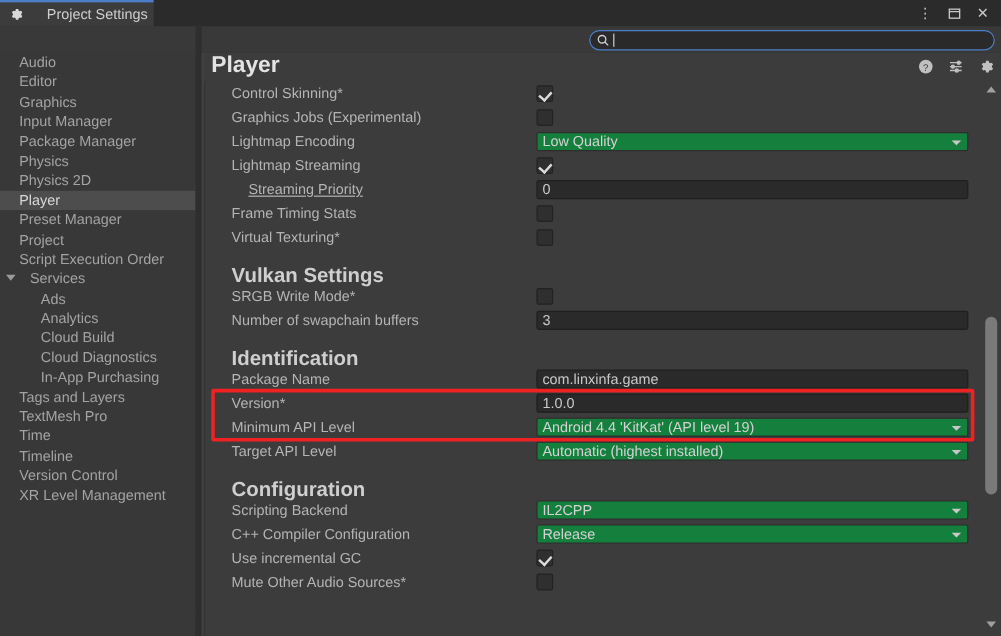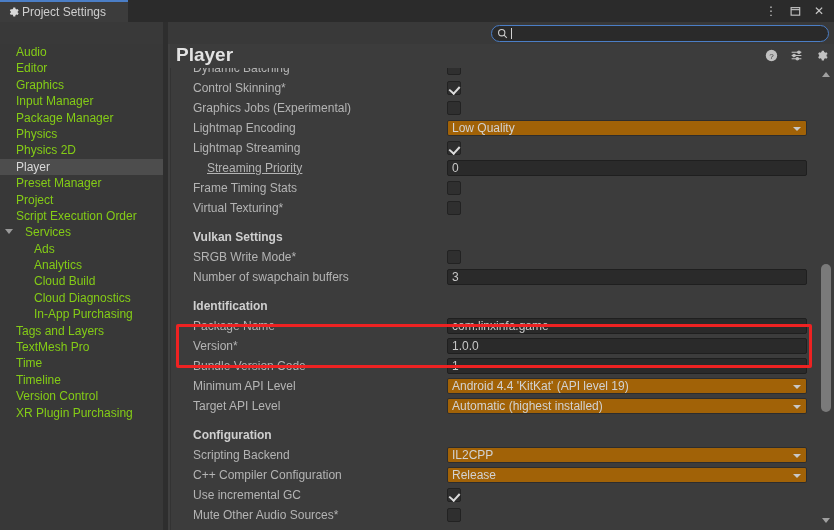--- a/index.html
+++ b/index.html
@@ -15,21 +15,21 @@
 
   
   .titlebar{
     position:absolute; left:0; top:0; width:834px; height:22px;
     background:#2b2b2b;
   }
   .tab{
     position:absolute; left:0; top:0; width:128px; height:22px;
     background:#3c3c3c;
     border-top:2px solid #4b7ec6;
-    display:flex; align-items:center; gap:3px; padding-left:7px;
+    display:flex; align-items:center; gap:20px; padding-left:7px;
     color:#cfcfcf; font-size:12px;
   }
   .tab .gear{ width:12px;height:12px; display:inline-block; position:relative; top:0; }
   .winbtns{
     position:absolute; right:4px; top:0; height:22px;
     display:flex; align-items:center; gap:10px; padding-right:4px;
   }
   .winbtns .wb{ width:14px; height:14px; display:flex; align-items:center; justify-content:center; color:#c8c8c8; }
 
   
@@ -54,21 +54,21 @@
   }
 
   
   .sidebar{
     position:absolute; left:0; top:44px; width:163px; height:465px;
     background:#383838;
     overflow:hidden;
   }
   .side-item{
     height:16.4px; line-height:16.4px;
-    padding-left:16px; color:#84cc16; font-size:12px;
+    padding-left:16px; color:#a3a3a3; font-size:12px;
     white-space:nowrap;
   }
   .side-item.child{ padding-left:34px; }
   .side-item.selected{ background:#4d4d4d; color:#d8d8d8; }
   .side-item .tri{
     position:absolute; left:5px; width:0;height:0;
     border-left:4.5px solid #9a9a9a; border-top:3.5px solid transparent; border-bottom:3.5px solid transparent;
   }
   .side-item .tri.open{
     border-left:4px solid transparent; border-right:4px solid transparent;
@@ -109,42 +109,42 @@
     border-left:1px solid #333;
   }
   .row{
     position:relative; height:20px; width:648px;
   }
   .row .lbl{
     position:absolute; left:22px; top:3px; font-size:12px; color:#b4b4b4; white-space:nowrap;
   }
   .row .lbl.indent{ left:36px;text-decoration:underline; }
   .row .hdr{
-    position:absolute; left:22px; top:3px; font-size:12px; font-weight:bold; color:#cfcfcf;
+    position:absolute; left:22px; top:3px; font-size:17px; font-weight:bold; color:#cfcfcf;
   }
   
   .cb{
     position:absolute; left:276px; top:3px; width:14px;height:14px;
     background:#2f2f2f; border:1px solid #222; border-radius:2px;
   }
   .cb.on::after{
     content:""; position:absolute; left:3px; top:2px; width:5px;height:8px;
     border:solid #dcdcdc; border-width:0 2px 2px 0; transform:rotate(42deg);
   }
   
   .tf{
     position:absolute; left:276px; top:2px; width:360px; height:16px;
     background:#2a2a2a; border:1px solid #1f1f1f; border-radius:2px;
     color:#c8c8c8; font-size:12px; line-height:14px; padding-left:4px;
     overflow:hidden; white-space:nowrap;
   }
   
   .dd{
     position:absolute; left:276px; top:2px; width:360px; height:16px;
-    background:#a16207; border:1px solid #2d2d2d; border-radius:2px;
+    background:#15803d; border:1px solid #2d2d2d; border-radius:2px;
     color:#d2d2d2; font-size:12px; line-height:14px; padding-left:4px;
     overflow:hidden; white-space:nowrap;
   }
   .dd .arr{
     position:absolute; right:5px; top:6px; width:0;height:0;
     border-left:4px solid transparent; border-right:4px solid transparent; border-top:4px solid #c8c8c8;
   }
   .spacer{ height:9px; }
 
   
@@ -225,21 +225,21 @@
       <div class="side-item child"><span>Ads</span></div>
       <div class="side-item child"><span>Analytics</span></div>
       <div class="side-item child"><span>Cloud Build</span></div>
       <div class="side-item child"><span>Cloud Diagnostics</span></div>
       <div class="side-item child"><span>In-App Purchasing</span></div>
       <div class="side-item"><span>Tags and Layers</span></div>
       <div class="side-item"><span>TextMesh Pro</span></div>
       <div class="side-item"><span>Time</span></div>
       <div class="side-item"><span>Timeline</span></div>
       <div class="side-item"><span>Version Control</span></div>
-      <div class="side-item"><span>XR Plugin Purchasing</span></div>
+      <div class="side-item"><span>XR Level Management</span></div>
     </div>
   <div class="sidebar-bottomscroll"></div>
 
   <div class="v-divider"></div>
   <div class="v-divider2"></div>
 
   <div class="main">
     <div class="main-header">
       <div class="main-title">Player</div>
       <div class="head-icons">
@@ -261,24 +261,20 @@
         </span>
         <span>
           <svg width="13" height="13" viewBox="0 0 24 24" fill="#c0c0c0">
             <path d="M12 8a4 4 0 100 8 4 4 0 000-8zm9.4 4a7.6 7.6 0 00-.1-1.2l2-1.5-2-3.4-2.4 1a7.6 7.6 0 00-2-1.2L16.5 3h-4l-.4 2.7c-.7.3-1.4.7-2 1.2l-2.4-1-2 3.4 2 1.5a7.6 7.6 0 000 2.4l-2 1.5 2 3.4 2.4-1c.6.5 1.3.9 2 1.2l.4 2.7h4l.4-2.7c.7-.3 1.4-.7 2-1.2l2.4 1 2-3.4-2-1.5c.1-.4.1-.8.1-1.2z"></path>
           </svg>
         </span>
       </div>
     </div>
 
     <div class="content" id="content">
-        <div class="row" style="margin-top: -10px;">
-          <div class="lbl">Dynamic Batching</div>
-          <div class="cb"></div>
-        </div>
         <div class="row">
           <div class="lbl">Control Skinning*</div>
           <div class="cb on"></div>
         </div>
         <div class="row">
           <div class="lbl">Graphics Jobs (Experimental)</div>
           <div class="cb"></div>
         </div>
         <div class="row">
           <div class="lbl">Lightmap Encoding</div>
@@ -316,24 +312,20 @@
         <div class="row">
           <div class="hdr">Identification</div>
         </div>
         <div class="row">
           <div class="lbl">Package Name</div>
           <div class="tf">com.linxinfa.game</div>
         </div>
         <div class="row">
           <div class="lbl">Version*</div>
           <div class="tf">1.0.0</div>
-        </div>
-        <div class="row">
-          <div class="lbl">Bundle Version Code</div>
-          <div class="tf">1</div>
         </div>
         <div class="row">
           <div class="lbl">Minimum API Level</div>
           <div class="dd"><span>Android 4.4 'KitKat' (API level 19)</span><span class="arr"></span></div>
         </div>
         <div class="row">
           <div class="lbl">Target API Level</div>
           <div class="dd"><span>Automatic (highest installed)</span><span class="arr"></span></div>
         </div>
         <div class="spacer"></div>

